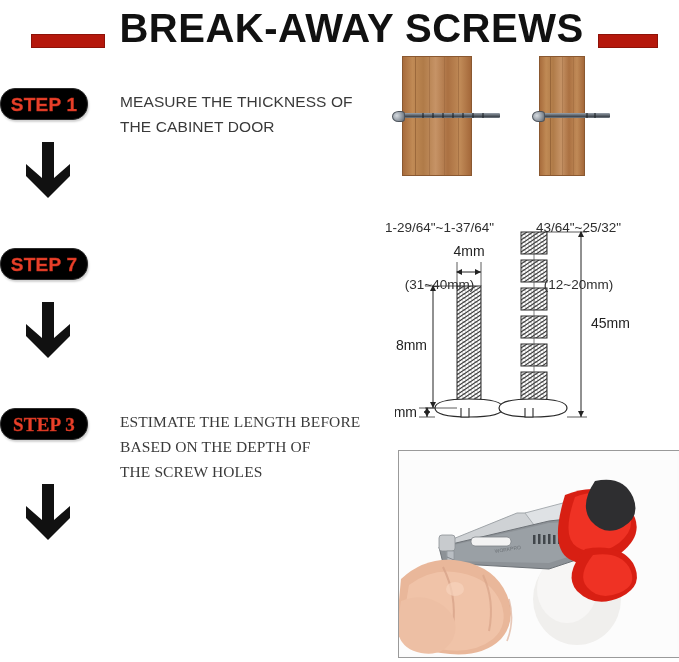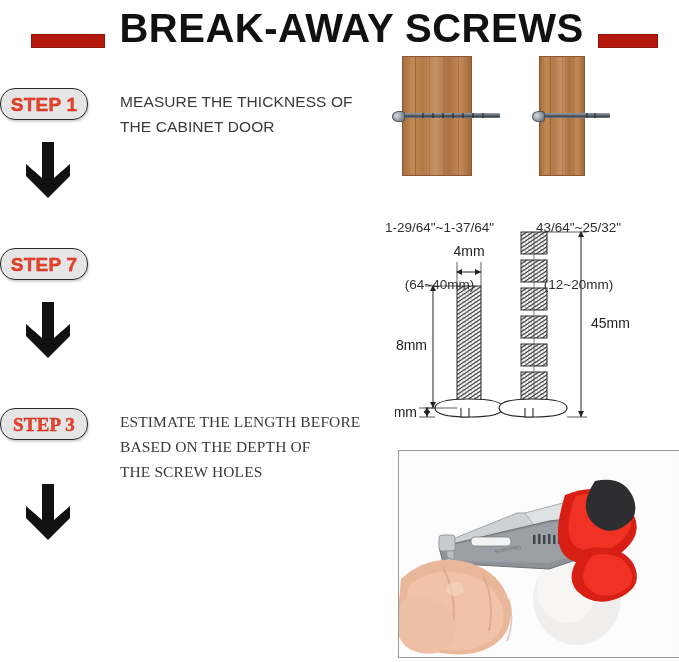--- a/index.html
+++ b/index.html
@@ -29,21 +29,21 @@
     color:#111111;line-height:1;white-space:nowrap;
     font-family:"Liberation Sans", sans-serif;
   }
 
   
   .steps{position:absolute;left:0;top:52px;width:370px;height:610px;}
   .step-row{position:absolute;left:0;display:flex;align-items:flex-start;}
   .badge{
     position:relative;flex:0 0 auto;
     width:86px;height:30px;border-radius:15px;
-    background:#e5e5e5;border:1.3px solid #2b2b2b;
+    background:#000000;border:1.3px solid #2b2b2b;
     display:flex;align-items:center;justify-content:center;
     box-shadow:1px 2px 2px rgba(0,0,0,.18);
   }
   .badge span{
     font-size:19px;font-weight:bold;color:#e8402a;
     letter-spacing:.2px;line-height:1;
     -webkit-text-stroke:0.4px #c5301c;
   }
   .step-text{
     margin-left:32px;font-size:15.5px;line-height:25px;
@@ -180,21 +180,21 @@
     </div>
     <div class="scr" style="left:160px;top:55px;width:78px;">
       <div class="shaft"></div>
       <div class="thread" style="left:54px;"></div>
       <div class="thread" style="left:62px;"></div>
       <div class="head"></div>
     </div>
 
     <div class="dim-caption" style="left:0px;top:124px;width:135px;">
       <div>1-29/64"~1-37/64"</div>
-      <div>(64~40mm)</div>
+      <div>(31~40mm)</div>
     </div>
 
     <div class="dim-caption" style="left:144px;top:124px;width:125px;">
       <div>43/64"~25/32"</div>
       <div>(12~20mm)</div>
     </div>
   </div>
 
   <div class="panel tech">
     <svg width="284" height="200" viewBox="0 0 284 200">

